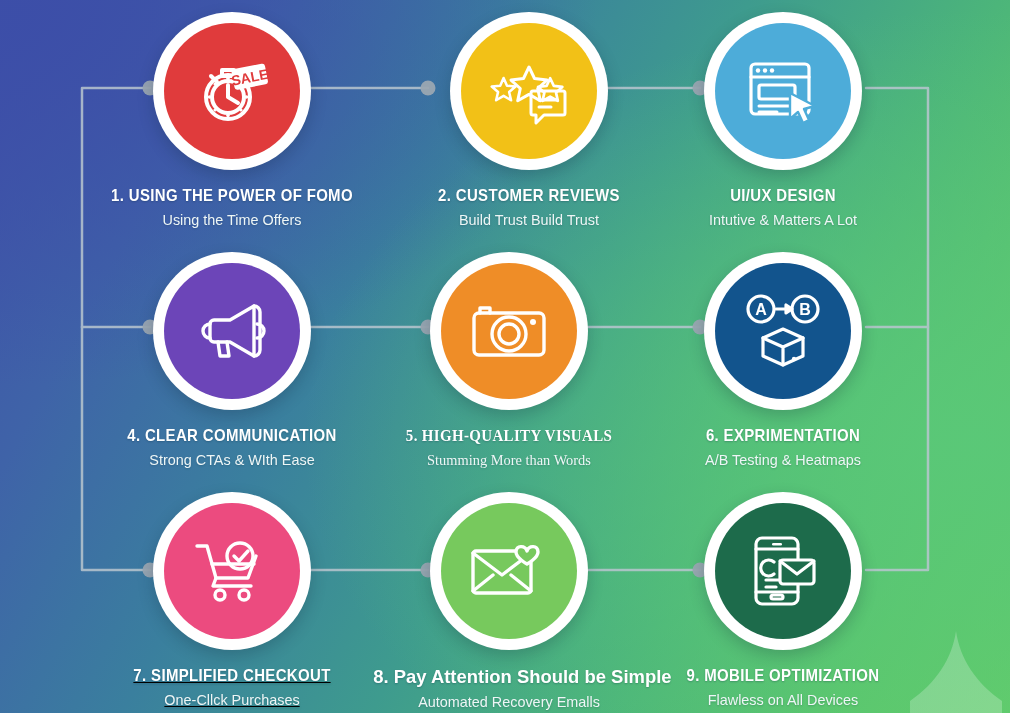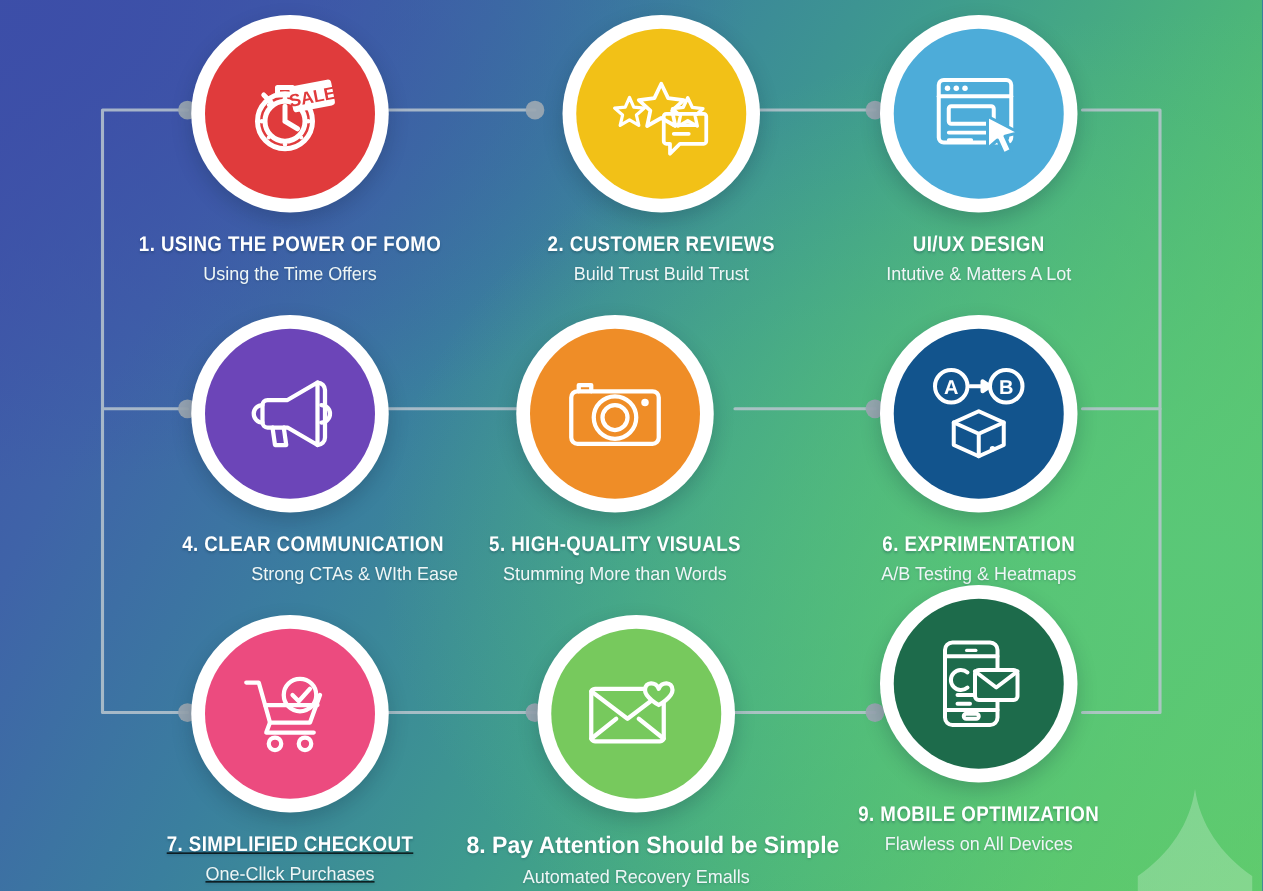--- a/index.html
+++ b/index.html
@@ -74,26 +74,26 @@
     font-size:15px;
     line-height:1.2;
     white-space:nowrap;
     text-shadow:0 1px 2px rgba(0,40,60,0.22);
     transform:scaleX(0.96);
   }
   
   #cell-1 { left: 92px; top: 12px; }
   #cell-2 { left: 389px; top: 12px; }
   #cell-3 { left: 643px; top: 12px; }
-  #cell-4 { left: 92px; top: 252px; text-align: right; }
-  #cell-5 { left: 352px; top: 252px; }
+  #cell-4 { left: 92px; top: 252px; }
+  #cell-5 { left: 369px; top: 252px; font-family: Liberation Serif, serif; }
   #cell-6 { left: 643px; top: 252px; }
   #cell-7 { left: 92px; top: 492px; text-decoration: underline; }
   #cell-8 { left: 369px; top: 492px; }
-  #cell-9 { left: 643px; top: 468px; }
+  #cell-9 { left: 643px; top: 492px; }
 </style>
 </head>
 <body>
 
 <div id="stage">
 
   <svg id="wires" viewBox="0 0 1010 713" xmlns="http://www.w3.org/2000/svg">
     <g fill="none" stroke="#b9c6cf" stroke-width="2.5" stroke-linecap="round" stroke-linejoin="round" opacity="0.85">
 
       <path d="M150 88 H82 V327" stroke="#b9c6cf"></path>

